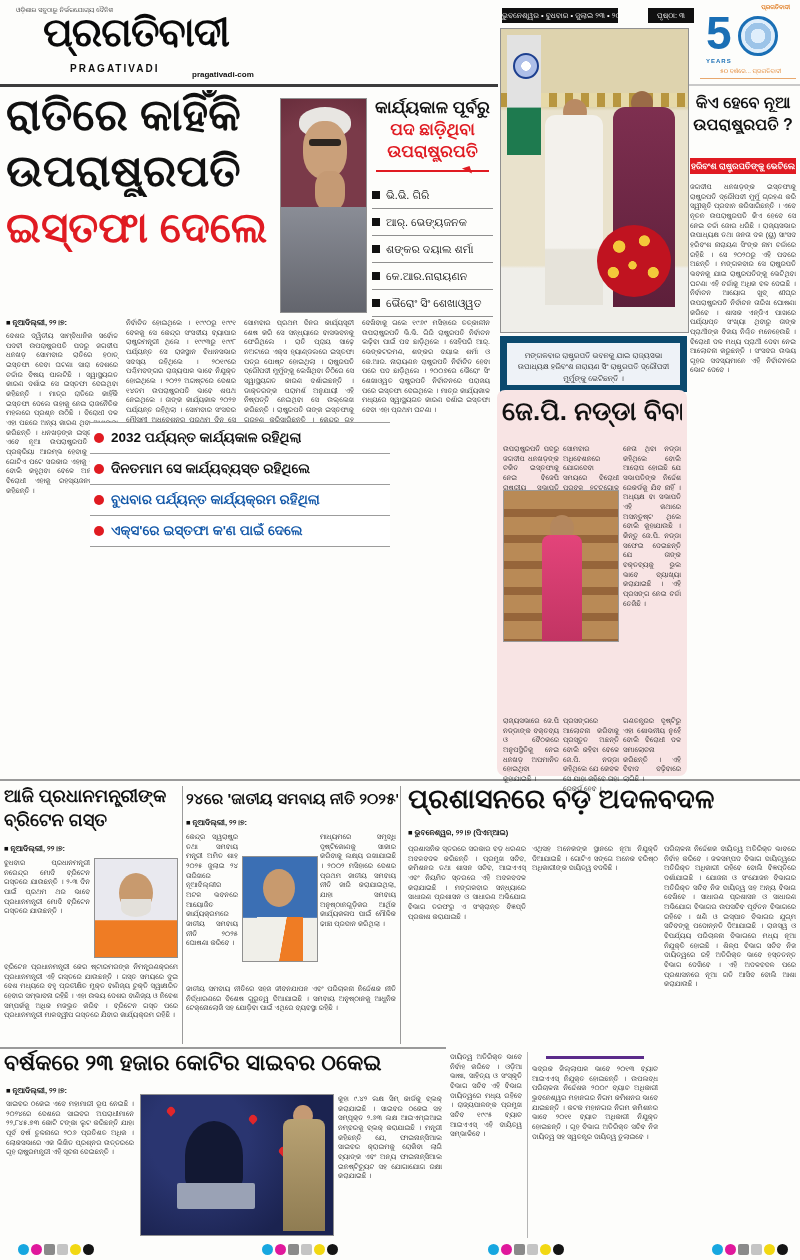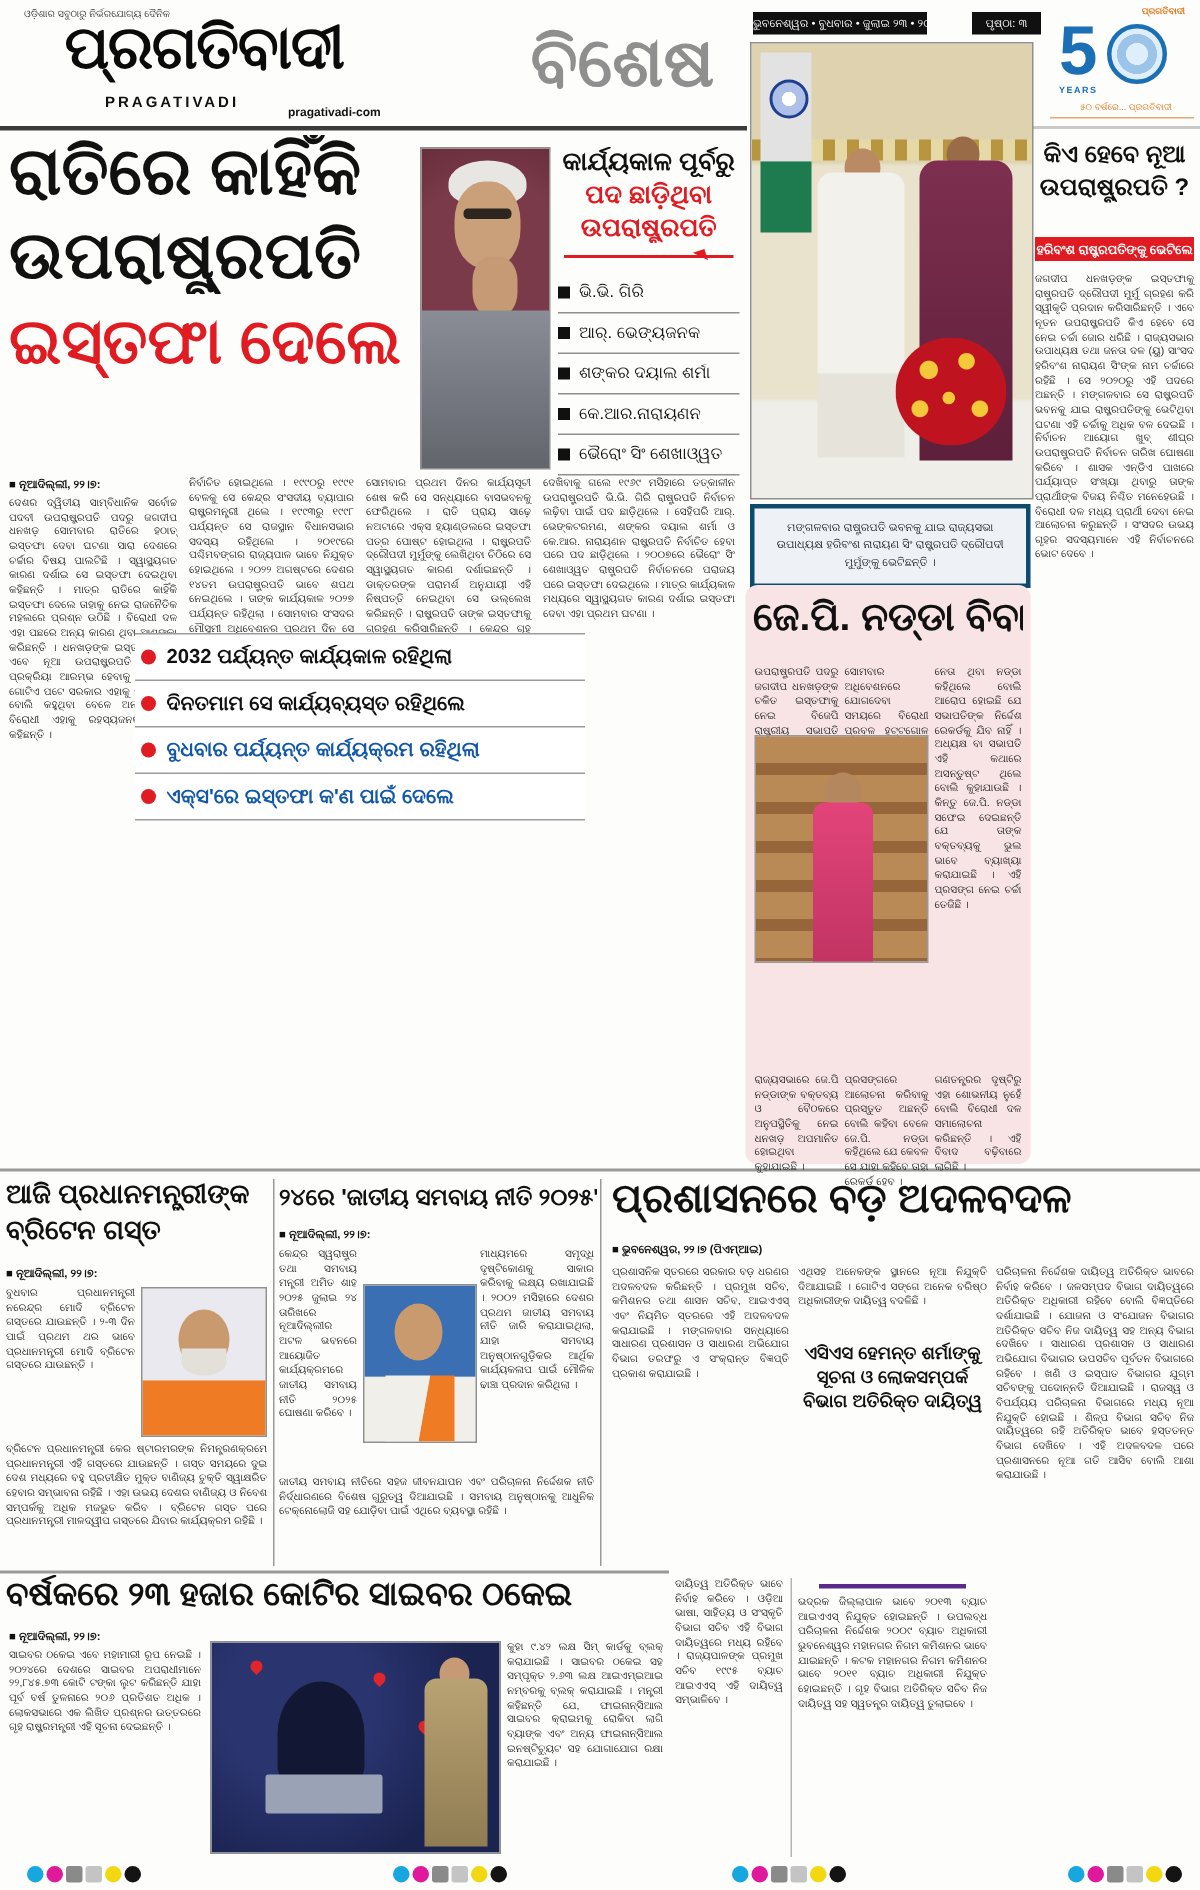--- a/index.html
+++ b/index.html
@@ -77,21 +77,21 @@
   .mu-man-head{position:absolute;left:62px;top:70px;width:24px;height:26px;border-radius:50%;background:#b98a63;}
   .mu-woman{position:absolute;left:112px;top:78px;width:62px;height:200px;background:linear-gradient(#7e2f50,#5d1f3a);border-radius:12px 12px 0 0;}
   .mu-woman-head{position:absolute;left:130px;top:62px;width:22px;height:24px;border-radius:50%;background:#9a6b47;}
   .mu-bouquet{position:absolute;left:96px;top:196px;width:74px;height:72px;border-radius:50%;
       background:radial-gradient(circle at 30% 30%,#f3c93a 0 8%,transparent 9%),
                  radial-gradient(circle at 64% 22%,#f3c93a 0 7%,transparent 8%),
                  radial-gradient(circle at 48% 56%,#f3c93a 0 7%,transparent 8%),
                  radial-gradient(circle at 76% 66%,#f3c93a 0 7%,transparent 8%),
                  radial-gradient(circle at 22% 66%,#f3c93a 0 7%,transparent 8%),
                  radial-gradient(circle,#c01320 0 70%,#8e0d18 100%);}
-  .cap-box{left:500px;top:336px;width:187px;height:56px;border:3px solid #0c4a6e;background:#eef2f7;
+  .cap-box{left:500px;top:336px;width:187px;height:56px;border:7px solid #0c4a6e;background:#eef2f7;
            font-size:7.5px;color:#222;text-align:center;padding:7px 8px;box-sizing:border-box;line-height:1.5;}
   
   .rc-h1{left:690px;top:94px;width:106px;font-size:16px;font-weight:900;color:#111;text-align:center;}
   .rc-h2{left:690px;top:116px;width:106px;font-size:16px;font-weight:900;color:#111;text-align:center;}
   .rc-banner{left:690px;top:158px;width:106px;height:16px;background:#e01b22;color:#fff;font-size:8.5px;
              font-weight:bold;line-height:16px;text-align:center;}
   .rc-body{left:690px;top:182px;width:106px;height:592px;}
   
   .nd{left:497px;top:390px;width:190px;height:386px;background:#f8e4e4;border-radius:8px;z-index:3;}
   .nd-h{position:absolute;left:5px;top:6px;width:180px;font-size:26px;font-weight:900;color:#111;text-align:center;white-space:nowrap;overflow:hidden;}
@@ -162,21 +162,20 @@
 </style>
 </head>
 <body>
 
 <div class="pg">
 
   <div class="abs mh-tag">ଓଡ଼ିଶାର ସବୁଠାରୁ ନିର୍ଭରଯୋଗ୍ୟ ଦୈନିକ</div>
   <div class="abs mh-logo nw">ପ୍ରଗତିବାଦୀ</div>
   <div class="abs mh-latin">PRAGATIVADI</div>
   <div class="abs mh-web">pragativadi-com</div>
-  <div class="abs mh-sec nw">ବିଶେଷ</div>
   <div class="abs mh-strip nw">ଭୁବନେଶ୍ୱର • ବୁଧବାର • ଜୁଲାଇ ୨୩ • ୨୦୨୫</div>
   <div class="abs mh-page nw">ପୃଷ୍ଠା: ୩</div>
   <div class="abs anv">
     <span class="anv-brand">ପ୍ରଗତିବାଦୀ</span>
     <span class="anv-5">5</span>
     <span class="anv-0"></span>
     <span class="anv-years">YEARS</span>
     <span class="anv-tag nw">୫୦ ବର୍ଷରେ... ପ୍ରଗତିବାଦୀ</span>
     <span class="anv-line"></span>
   </div>
@@ -301,21 +300,20 @@
     <span class="cp-head"></span>
     <span class="cp-stole"></span>
   </div>
   <div class="abs bcol cp-c2">ମାଧ୍ୟମରେ ସମୃଦ୍ଧି ଦୃଷ୍ଟିକୋଣକୁ ସାକାର କରିବାକୁ ଲକ୍ଷ୍ୟ ରଖାଯାଇଛି । ୨୦୦୨ ମସିହାରେ ଦେଶର ପ୍ରଥମ ଜାତୀୟ ସମବାୟ ନୀତି ଜାରି କରାଯାଇଥିଲା, ଯାହା ସମବାୟ ଅନୁଷ୍ଠାନଗୁଡ଼ିକର ଆର୍ଥିକ କାର୍ଯ୍ୟକଳାପ ପାଇଁ ମୌଳିକ ଢାଞ୍ଚା ପ୍ରଦାନ କରିଥିଲା ।</div>
   <div class="abs bcol cp-b">ଜାତୀୟ ସମବାୟ ନୀତିରେ ସହଜ ଜୀବନଯାପନ ଏବଂ ପରିଚାଳନା ନିର୍ଦ୍ଦେଶକ ନୀତି ନିର୍ଦ୍ଧାରଣରେ ବିଶେଷ ଗୁରୁତ୍ୱ ଦିଆଯାଇଛି । ସମବାୟ ଅନୁଷ୍ଠାନକୁ ଆଧୁନିକ ଟେକ୍ନୋଲୋଜି ସହ ଯୋଡ଼ିବା ପାଇଁ ଏଥିରେ ବ୍ୟବସ୍ଥା ରହିଛି ।</div>
 
   <div class="abs ad-h">ପ୍ରଶାସନରେ ବଡ଼ ଅଦଳବଦଳ</div>
   <div class="abs dl ad-dl nw">■ ଭୁବନେଶ୍ୱର, ୨୨।୭ (ପିଏମ୍‌ଆଇ)</div>
   <div class="abs bcol ad-c1">ପ୍ରଶାସନିକ ସ୍ତରରେ ସରକାର ବଡ଼ ଧରଣର ଅଦଳବଦଳ କରିଛନ୍ତି । ପ୍ରମୁଖ ସଚିବ, କମିଶନର ତଥା ଶାସନ ସଚିବ, ଆଇଏଏସ୍ ଏବଂ ନିୟମିତ ସ୍ତରରେ ଏହି ଅଦଳବଦଳ କରାଯାଇଛି । ମଙ୍ଗଳବାର ସନ୍ଧ୍ୟାରେ ସାଧାରଣ ପ୍ରଶାସନ ଓ ସାଧାରଣ ଅଭିଯୋଗ ବିଭାଗ ତରଫରୁ ଏ ସଂକ୍ରାନ୍ତ ବିଜ୍ଞପ୍ତି ପ୍ରକାଶ କରାଯାଇଛି ।</div>
   <div class="abs bcol ad-c2t">ଏଥିସହ ଅନେକଙ୍କ ସ୍ଥାନରେ ନୂଆ ନିଯୁକ୍ତି ଦିଆଯାଇଛି । ଗୋଟିଏ ସଙ୍ଗେ ଅନେକ ବରିଷ୍ଠ ଅଧିକାରୀଙ୍କ ଦାୟିତ୍ୱ ବଦଳିଛି ।</div>
-  <div class="abs ad-n1">ଏସିଏସ ହେମନ୍ତ ଶର୍ମାଙ୍କୁ ସୂଚନା ଓ ଲୋକସମ୍ପର୍କ ବିଭାଗ ଅତିରିକ୍ତ ଦାୟିତ୍ୱ</div>
   <div class="abs ad-pline"></div>
   <div class="abs bcol ad-c2b">ଭଦ୍ରକ ଜିଲ୍ଲାପାଳ ଭାବେ ୨୦୧୩ ବ୍ୟାଚ ଆଇଏଏସ୍ ନିଯୁକ୍ତ ହୋଇଛନ୍ତି । ଉପଲବ୍ଧ ପରିଚାଳନା ନିର୍ଦ୍ଦେଶକ ୨୦୦୯ ବ୍ୟାଚ ଅଧିକାରୀ ଭୁବନେଶ୍ୱର ମହାନଗର ନିଗମ କମିଶନର ଭାବେ ଯାଇଛନ୍ତି । କଟକ ମହାନଗର ନିଗମ କମିଶନର ଭାବେ ୨୦୧୧ ବ୍ୟାଚ ଅଧିକାରୀ ନିଯୁକ୍ତ ହୋଇଛନ୍ତି । ଗୃହ ବିଭାଗ ଅତିରିକ୍ତ ସଚିବ ନିଜ ଦାୟିତ୍ୱ ସହ ସ୍ୱତନ୍ତ୍ର ଦାୟିତ୍ୱ ତୁଲାଇବେ ।</div>
   <div class="abs bcol ad-c3">ପରିଚାଳନା ନିର୍ଦ୍ଦେଶକ ଦାୟିତ୍ୱ ଅତିରିକ୍ତ ଭାବରେ ନିର୍ବାହ କରିବେ । ଜଳସମ୍ପଦ ବିଭାଗ ଦାୟିତ୍ୱରେ ଅତିରିକ୍ତ ଅଧିକାରୀ ରହିବେ ବୋଲି ବିଜ୍ଞପ୍ତିରେ ଦର୍ଶାଯାଇଛି । ଯୋଜନା ଓ ସଂଯୋଜନ ବିଭାଗର ଅତିରିକ୍ତ ସଚିବ ନିଜ ଦାୟିତ୍ୱ ସହ ଅନ୍ୟ ବିଭାଗ ଦେଖିବେ । ସାଧାରଣ ପ୍ରଶାସନ ଓ ସାଧାରଣ ଅଭିଯୋଗ ବିଭାଗର ଉପସଚିବ ପୂର୍ବତନ ବିଭାଗରେ ରହିବେ । ଖଣି ଓ ଇସ୍ପାତ ବିଭାଗର ଯୁଗ୍ମ ସଚିବଙ୍କୁ ପଦୋନ୍ନତି ଦିଆଯାଇଛି । ରାଜସ୍ୱ ଓ ବିପର୍ଯ୍ୟୟ ପରିଚାଳନା ବିଭାଗରେ ମଧ୍ୟ ନୂଆ ନିଯୁକ୍ତି ହୋଇଛି । ଶିଳ୍ପ ବିଭାଗ ସଚିବ ନିଜ ଦାୟିତ୍ୱରେ ରହି ଅତିରିକ୍ତ ଭାବେ ହସ୍ତତନ୍ତ ବିଭାଗ ଦେଖିବେ । ଏହି ଅଦଳବଦଳ ପରେ ପ୍ରଶାସନରେ ନୂଆ ଗତି ଆସିବ ବୋଲି ଆଶା କରାଯାଉଛି ।</div>
   <div class="abs bcol ad-c1b">ଦାୟିତ୍ୱ ଅତିରିକ୍ତ ଭାବେ ନିର୍ବାହ କରିବେ । ଓଡ଼ିଆ ଭାଷା, ସାହିତ୍ୟ ଓ ସଂସ୍କୃତି ବିଭାଗ ସଚିବ ଏହି ବିଭାଗ ଦାୟିତ୍ୱରେ ମଧ୍ୟ ରହିବେ । ରାଜ୍ୟପାଳଙ୍କ ପ୍ରମୁଖ ସଚିବ ୧୯୯୫ ବ୍ୟାଚ ଆଇଏଏସ୍ ଏହି ଦାୟିତ୍ୱ ସମ୍ଭାଳିବେ ।</div>
 
   <div class="abs hl2"></div>
   <div class="abs vl3"></div>
   <div class="abs cy-h">ବର୍ଷକରେ ୨୩ ହଜାର କୋଟିର ସାଇବର ଠକେଇ</div>
   <div class="abs dl cy-dl nw">■ ନୂଆଦିଲ୍ଲୀ, ୨୨।୭:</div>
   <div class="abs bcol cy-c1">ସାଇବର ଠକେଇ ଏବେ ମହାମାରୀ ରୂପ ନେଇଛି । ୨୦୨୪ରେ ଦେଶରେ ସାଇବର ଅପରାଧୀମାନେ ୨୨,୮୪୫.୭୩ କୋଟି ଟଙ୍କା ଲୁଟ କରିଛନ୍ତି ଯାହା ପୂର୍ବ ବର୍ଷ ତୁଳନାରେ ୨୦୬ ପ୍ରତିଶତ ଅଧିକ । ଲୋକସଭାରେ ଏକ ଲିଖିତ ପ୍ରଶ୍ନର ଉତ୍ତରରେ ଗୃହ ରାଷ୍ଟ୍ରମନ୍ତ୍ରୀ ଏହି ସୂଚନା ଦେଇଛନ୍ତି ।</div>

